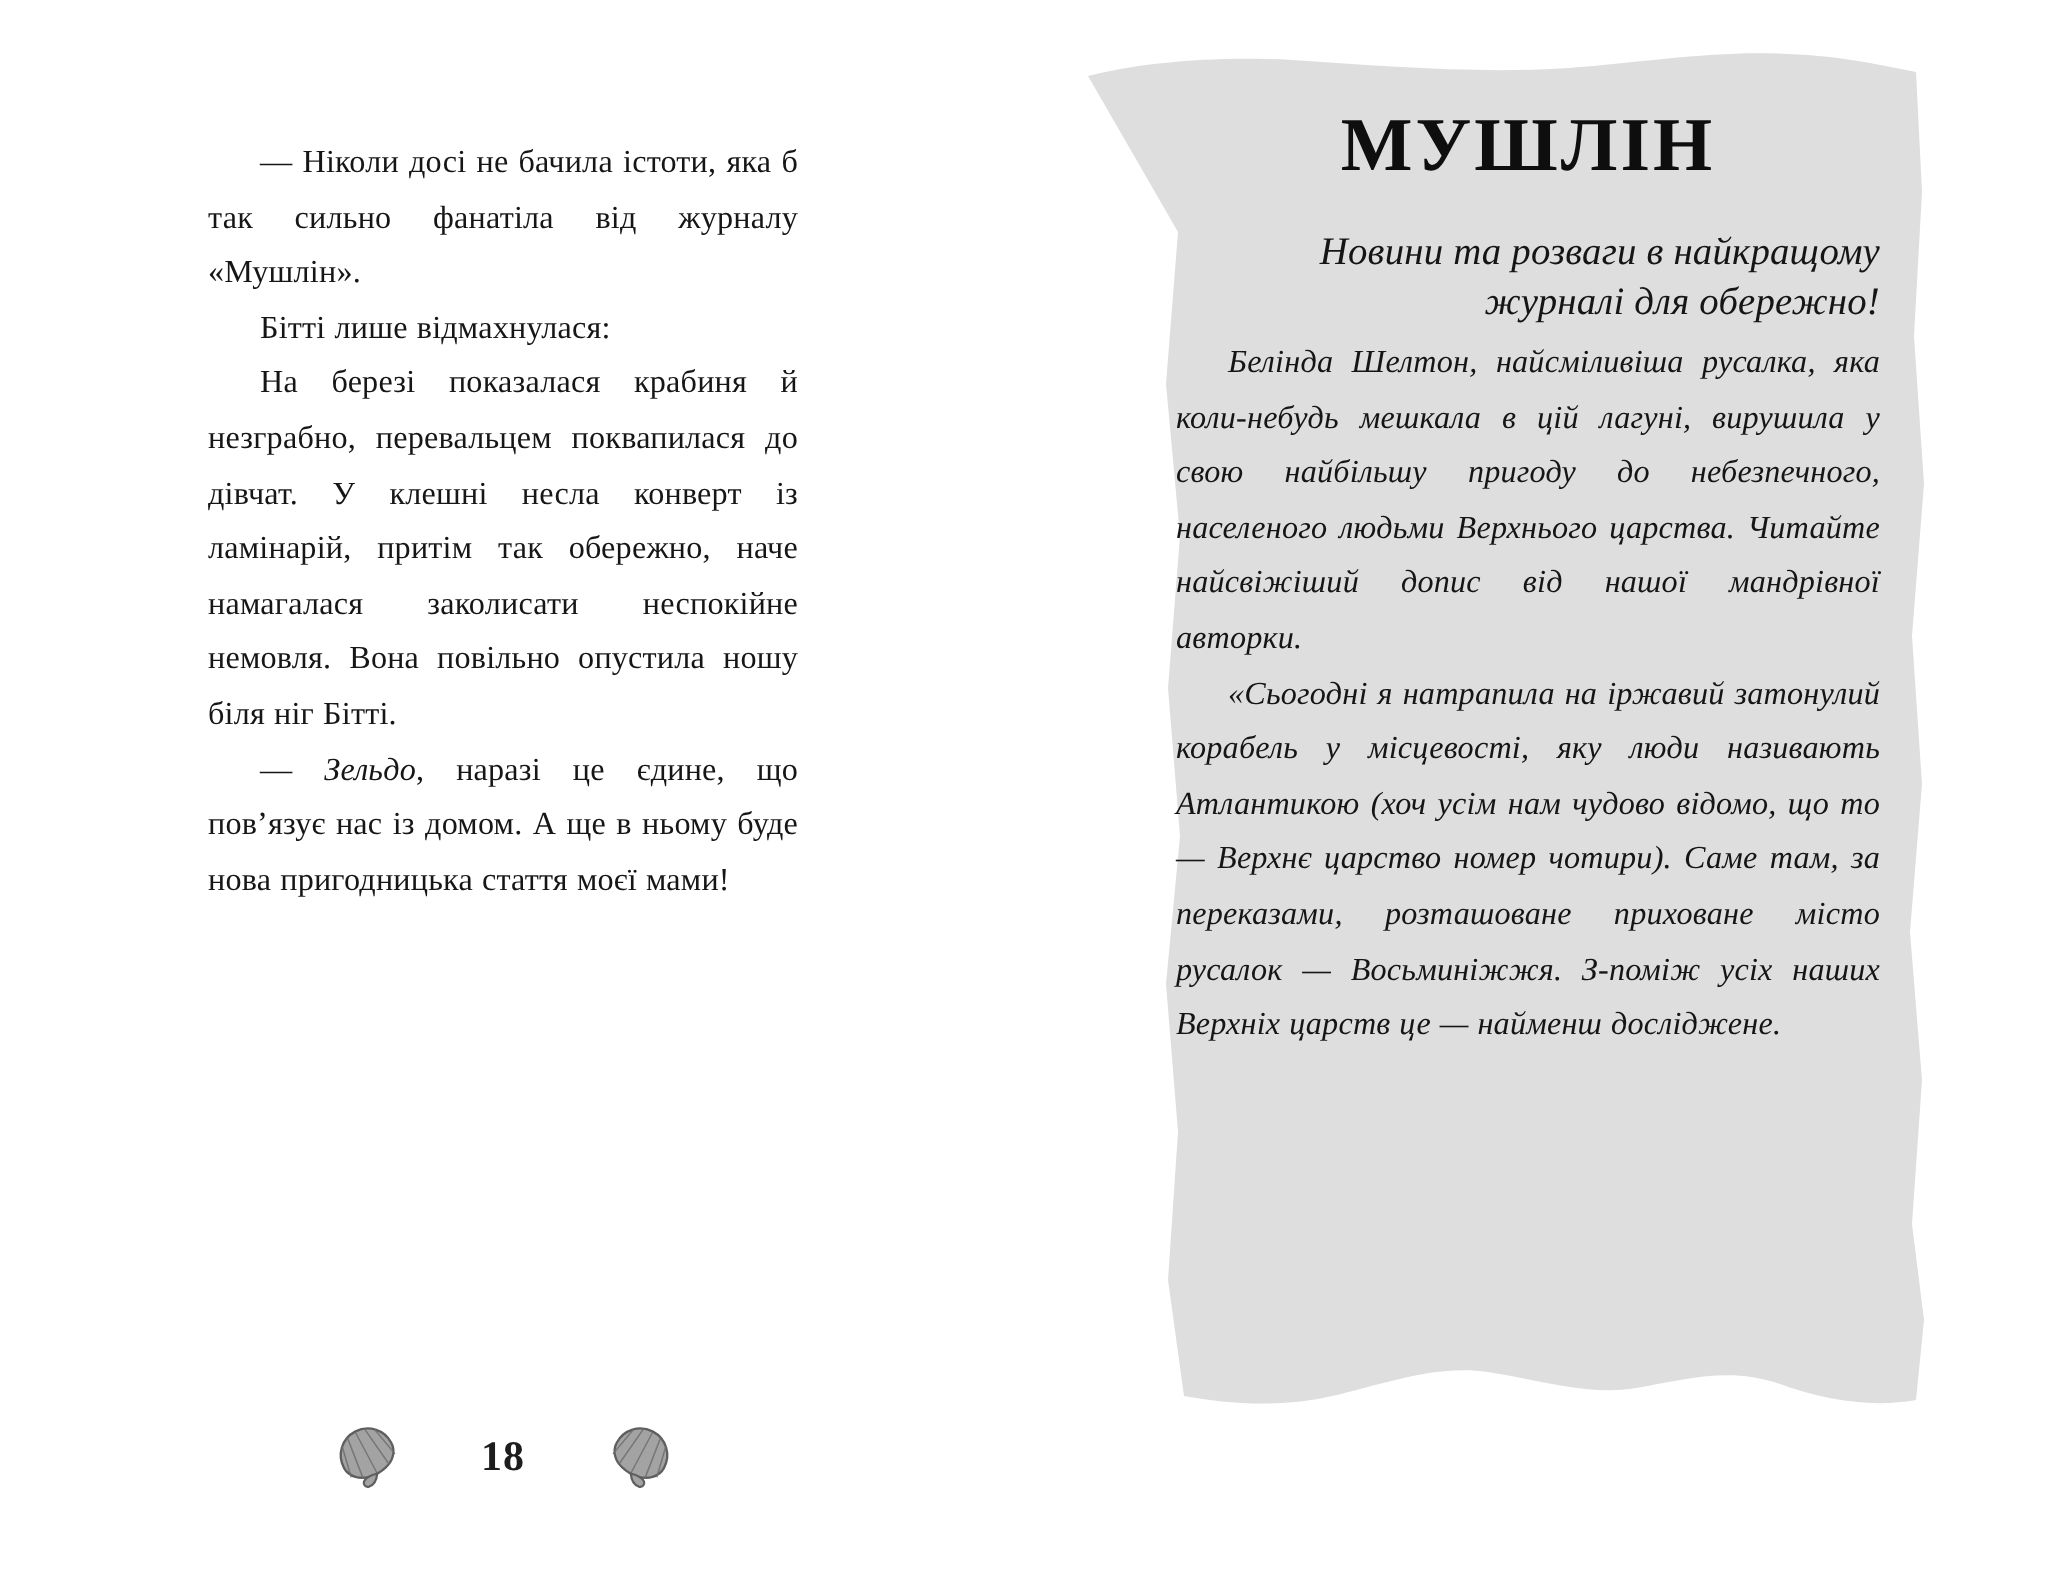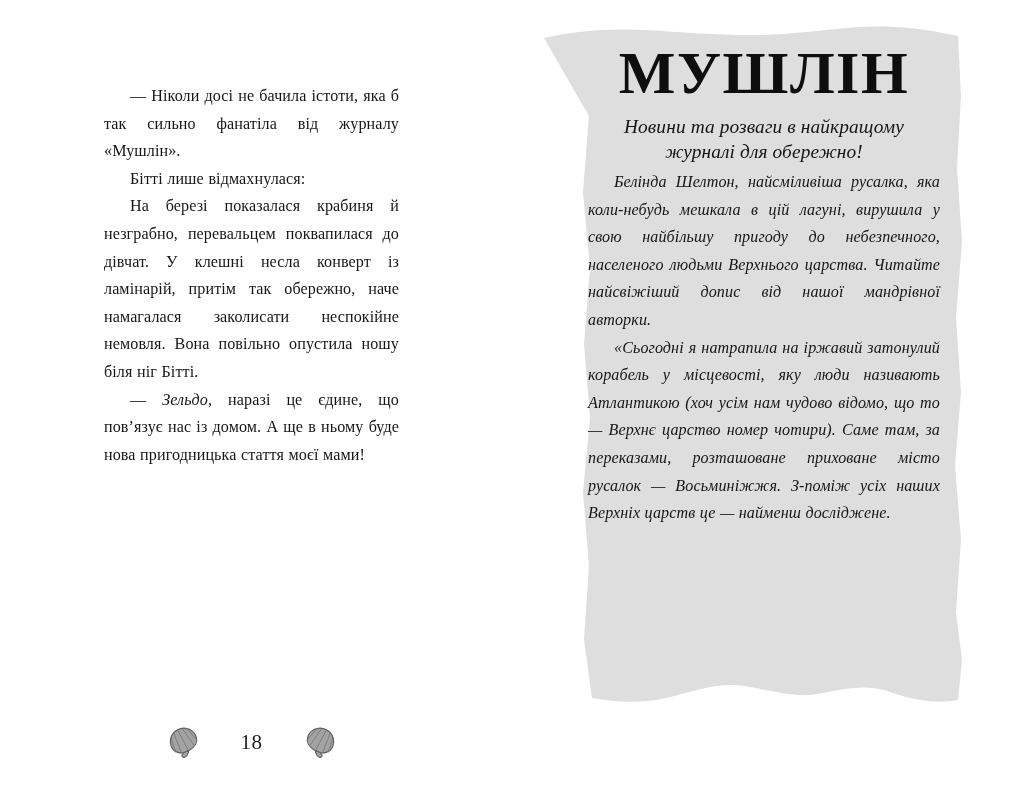--- a/index.html
+++ b/index.html
@@ -19,21 +19,21 @@
   .spread {
     position: relative;
     width: 1024px;
     height: 788px;
   }
 
   
   .page-left {
     position: absolute;
     left: 0;
-    top: 18px;
+    top: 4px;
     width: 512px;
     height: 644px;
   }
 
   .left-textblock {
     position: absolute;
     left: 104px;
     top: 64px;
     width: 295px;
   }
@@ -58,20 +58,21 @@
   .footer-ornament {
     position: absolute;
     left: 104px;
     top: 698px;
     width: 295px;
     height: 52px;
     display: flex;
     align-items: center;
     justify-content: center;
     gap: 40px;
+    font-weight: bold;
   }
 
   .shell-icon {
     display: block;
     width: 34px;
     height: 34px;
   }
   .shell-icon.flip {
     transform: scaleX(-1);
   }
@@ -107,29 +108,29 @@
     left: 76px;
     top: 46px;
     width: 352px;
   }
 
   .magazine-title {
     margin: 0;
     text-align: center;
     font-family: "Liberation Serif", "DejaVu Serif", serif;
     font-weight: 700;
-    font-size: 60px;
+    font-size: 38px;
     line-height: 54px;
     letter-spacing: 1.5px;
     color: #0e0e0e;
   }
 
   .magazine-subtitle {
     margin: 14px 0 0 0;
-    text-align: center;
+    text-align: right;
     font-style: italic;
     font-size: 19.4px;
     line-height: 25px;
     color: #151515;
     letter-spacing: 0.1px;
   }
   .magazine-subtitle .sub-line {
     display: block;
   }
 

